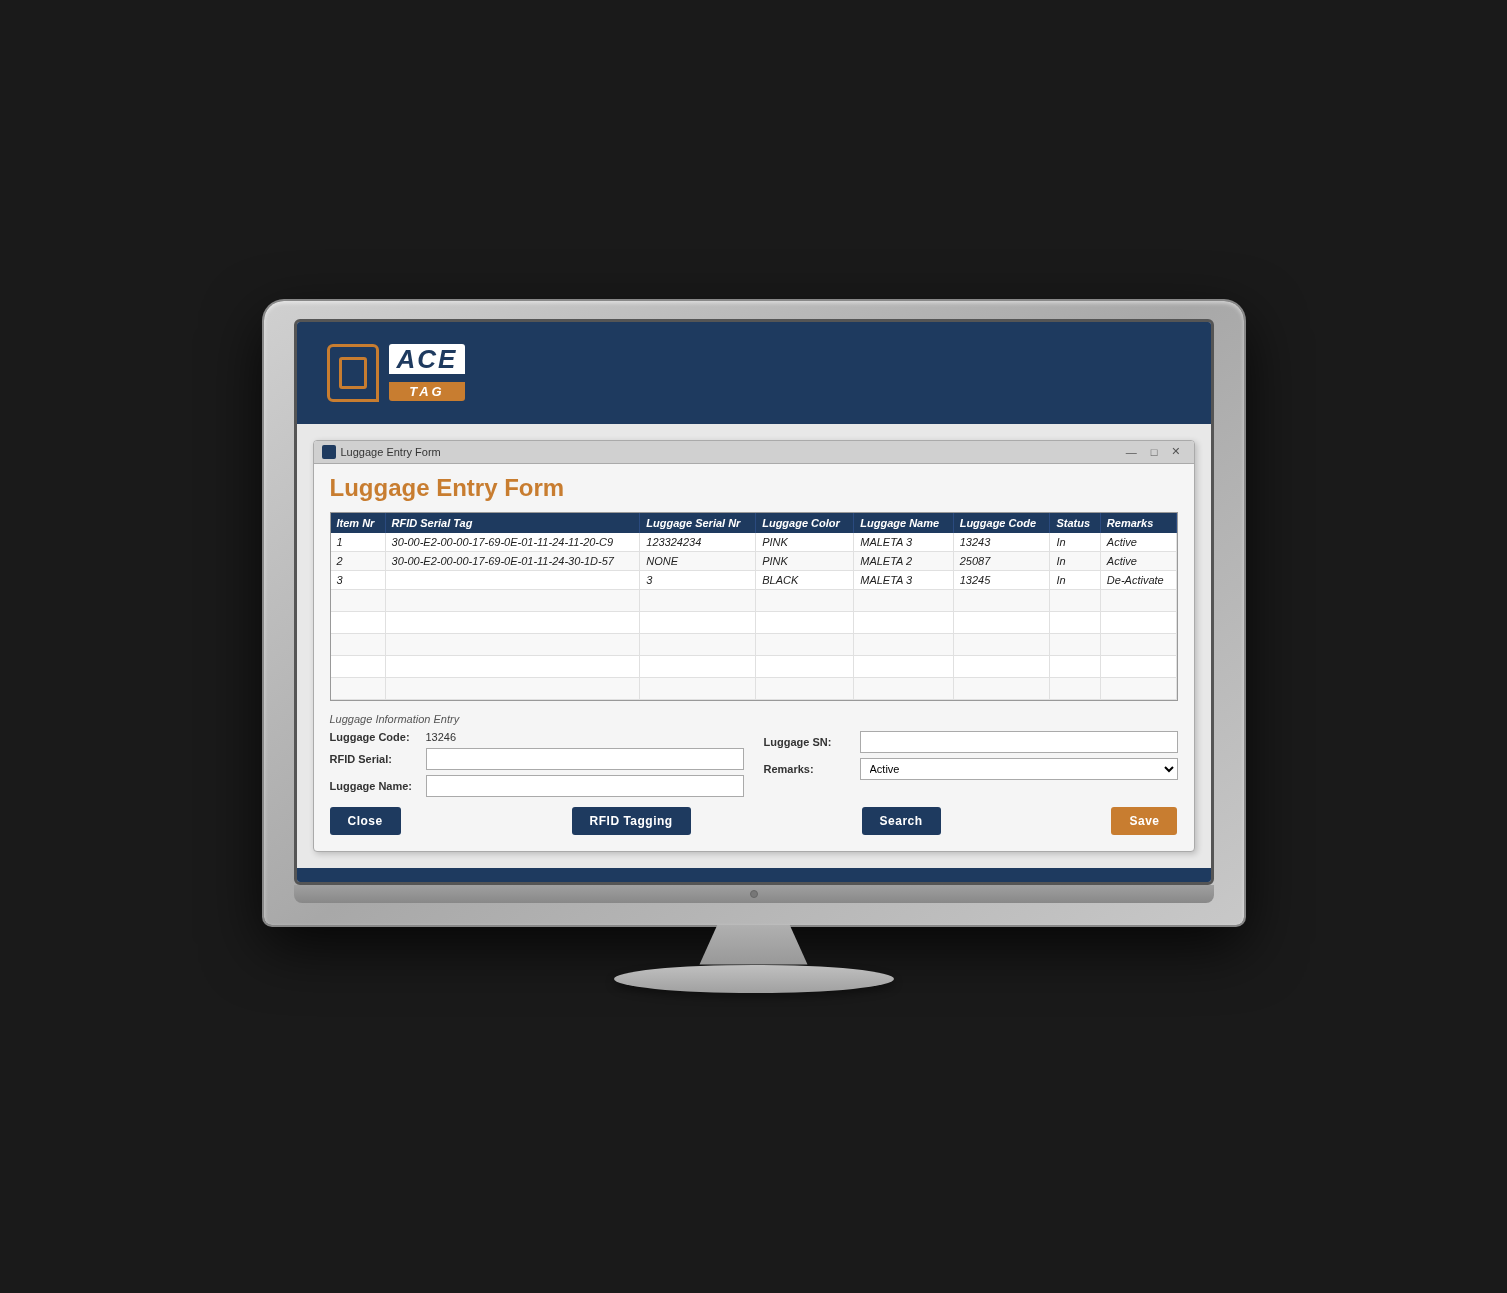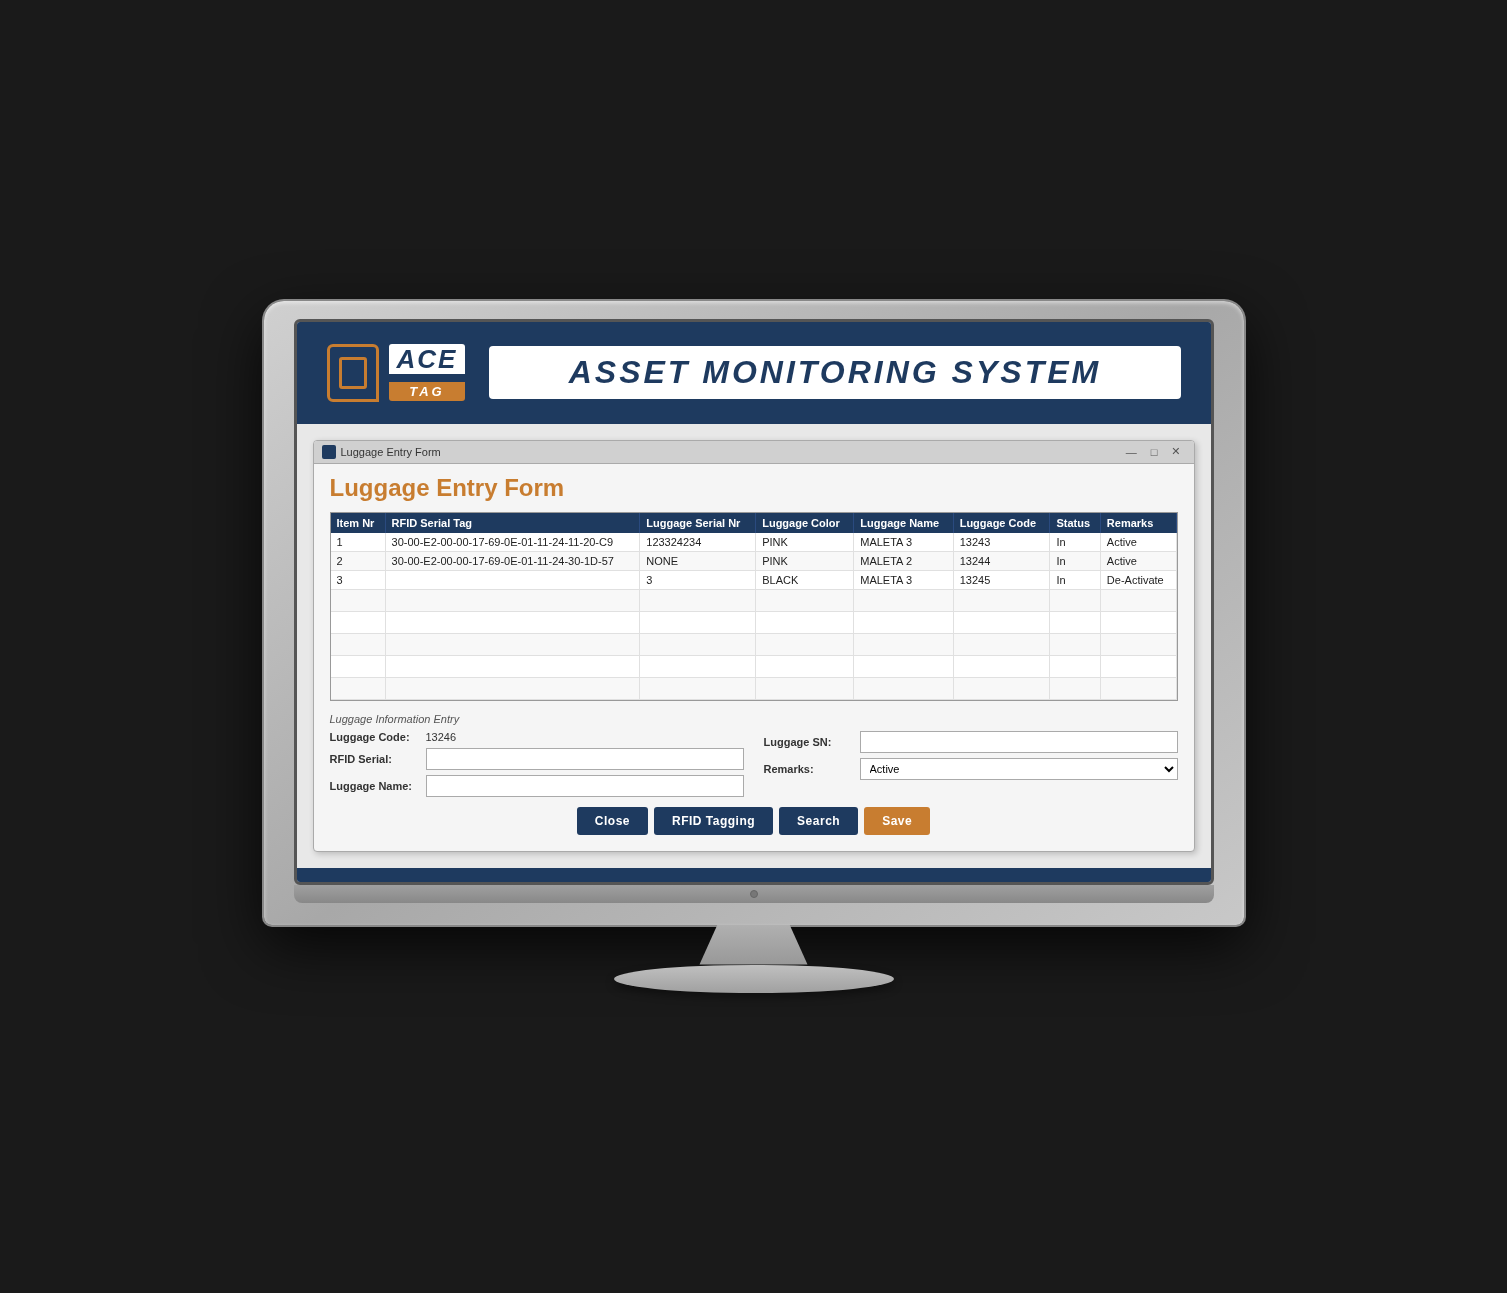--- a/index.html
+++ b/index.html
@@ -181,20 +181,21 @@
     .table-container {
       border: 1px solid #999;
       background: white;
       margin-bottom: 12px;
     }
 
     .data-table {
       width: 100%;
       border-collapse: collapse;
       font-size: 11px;
+      font-style: italic;
     }
 
     .data-table th {
       background: #1e3a5f;
       color: white;
       padding: 4px 6px;
       text-align: left;
       font-weight: 600;
       white-space: nowrap;
       border-right: 1px solid #2a4a7f;
@@ -265,21 +266,21 @@
       outline: none;
     }
 
     .field-value {
       font-size: 11px;
       color: #333;
     }
 
     .buttons-row {
       display: flex;
-      justify-content: center;
+      justify-content: space-between;
       gap: 6px;
       margin-top: 10px;
     }
 
     .btn {
       padding: 7px 18px;
       font-size: 12px;
       font-weight: 600;
       border: none;
       border-radius: 3px;
@@ -345,21 +346,20 @@
     <div class="monitor-screen">
 
       <div class="screen-header">
         <div class="logo-container">
           <div class="logo-icon"></div>
           <div class="logo-text-container">
             <span class="logo-ace">ACE</span>
             <span class="logo-tag">TAG</span>
           </div>
         </div>
-        <div class="screen-title">ASSET MONITORING SYSTEM</div>
       </div>
 
       <div class="screen-content">
         <div class="window-frame">
 
           <div class="window-titlebar">
             <div class="window-title-text">
               <div class="window-title-icon"></div>
               <span>Luggage Entry Form</span>
             </div>
@@ -398,21 +398,21 @@
     <td>13243</td>
     <td>In</td>
     <td>Active</td>
   </tr>
                     <tr>
     <td>2</td>
     <td>30-00-E2-00-00-17-69-0E-01-11-24-30-1D-57</td>
     <td>NONE</td>
     <td>PINK</td>
     <td>MALETA 2</td>
-    <td>13244</td>
+    <td>25087</td>
     <td>In</td>
     <td>Active</td>
   </tr>
                     <tr>
     <td>3</td>
     <td></td>
     <td>3</td>
     <td>BLACK</td>
     <td>MALETA 3</td>
     <td>13245</td>

